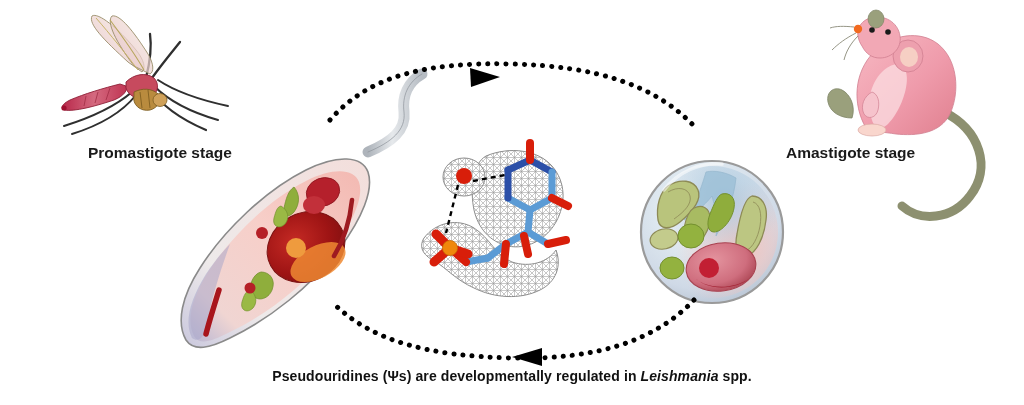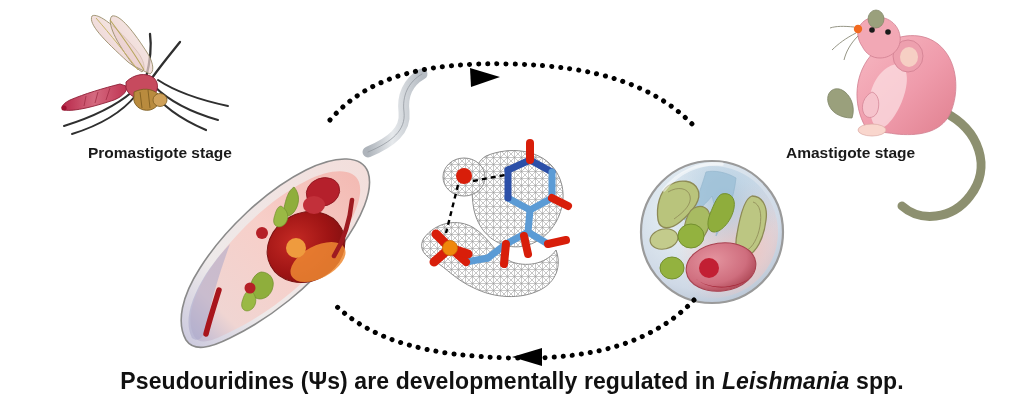--- a/index.html
+++ b/index.html
@@ -15,21 +15,21 @@
     position:absolute;
     font-weight:bold;
     color:#1a1a1a;
     white-space:nowrap;
     font-family:"Liberation Sans", sans-serif;
   }
   #caption{
     position:absolute;
     left:0;right:0;top:368px;
     text-align:center;
-    font-size:23px;
+    font-size:14px;
     font-weight:bold;
     color:#111111;
     letter-spacing:.1px;
   }
   #caption .sp{font-style:italic;}
 </style>
 </head>
 <body>
 
 <svg id="figure" viewBox="0 0 1024 405" xmlns="http://www.w3.org/2000/svg">

